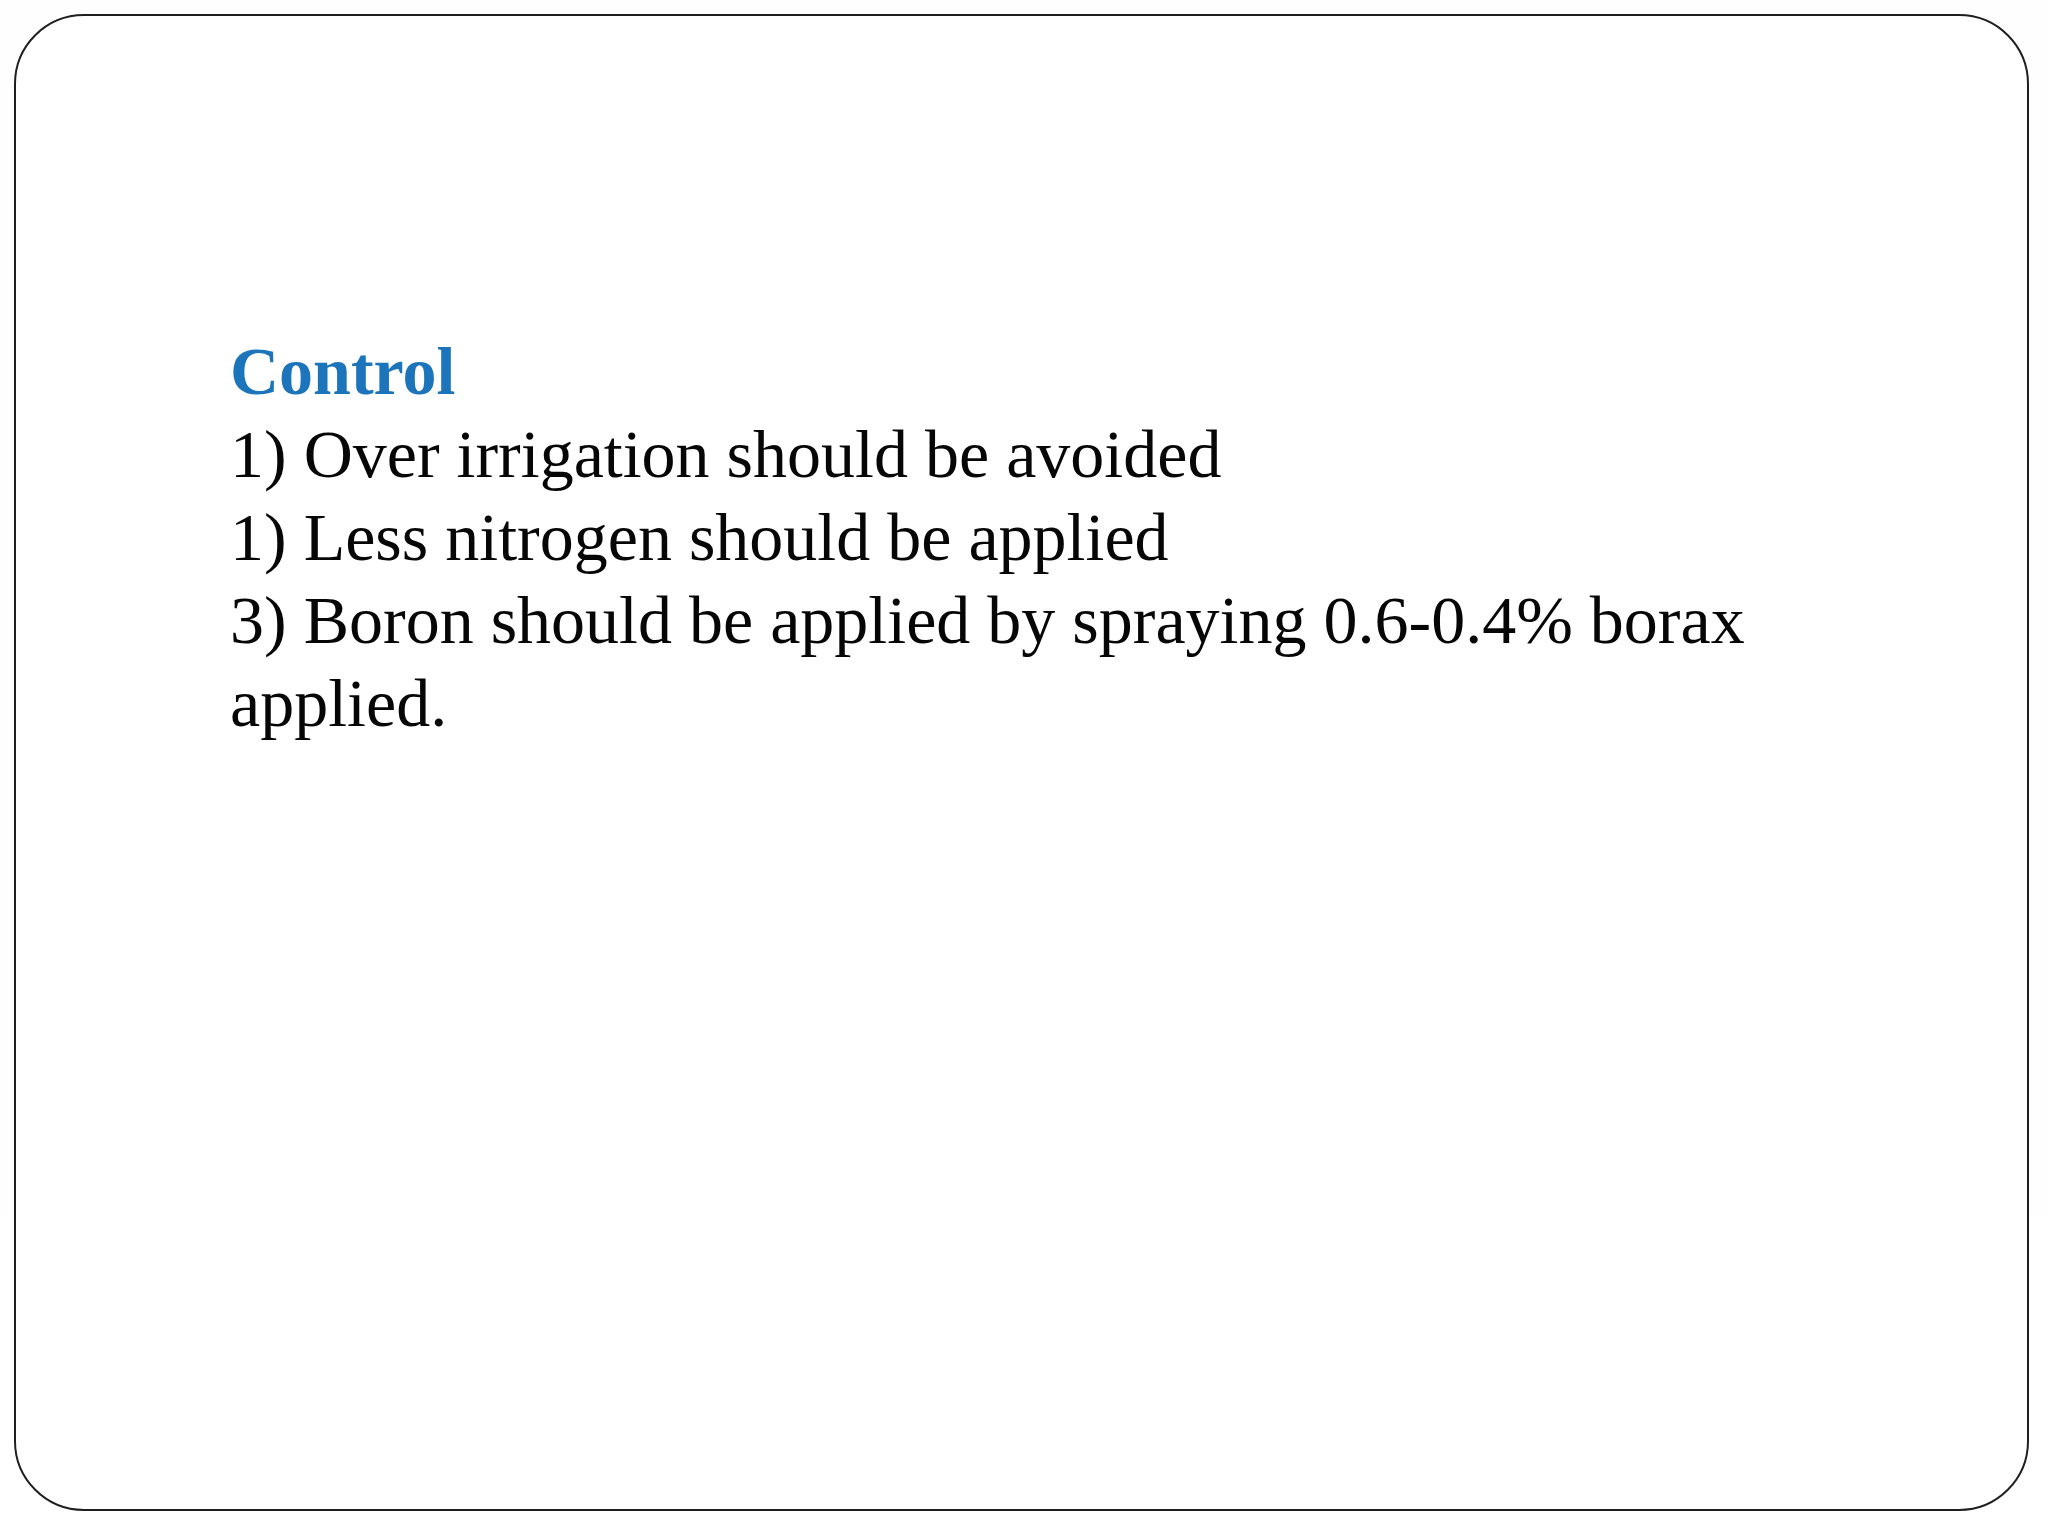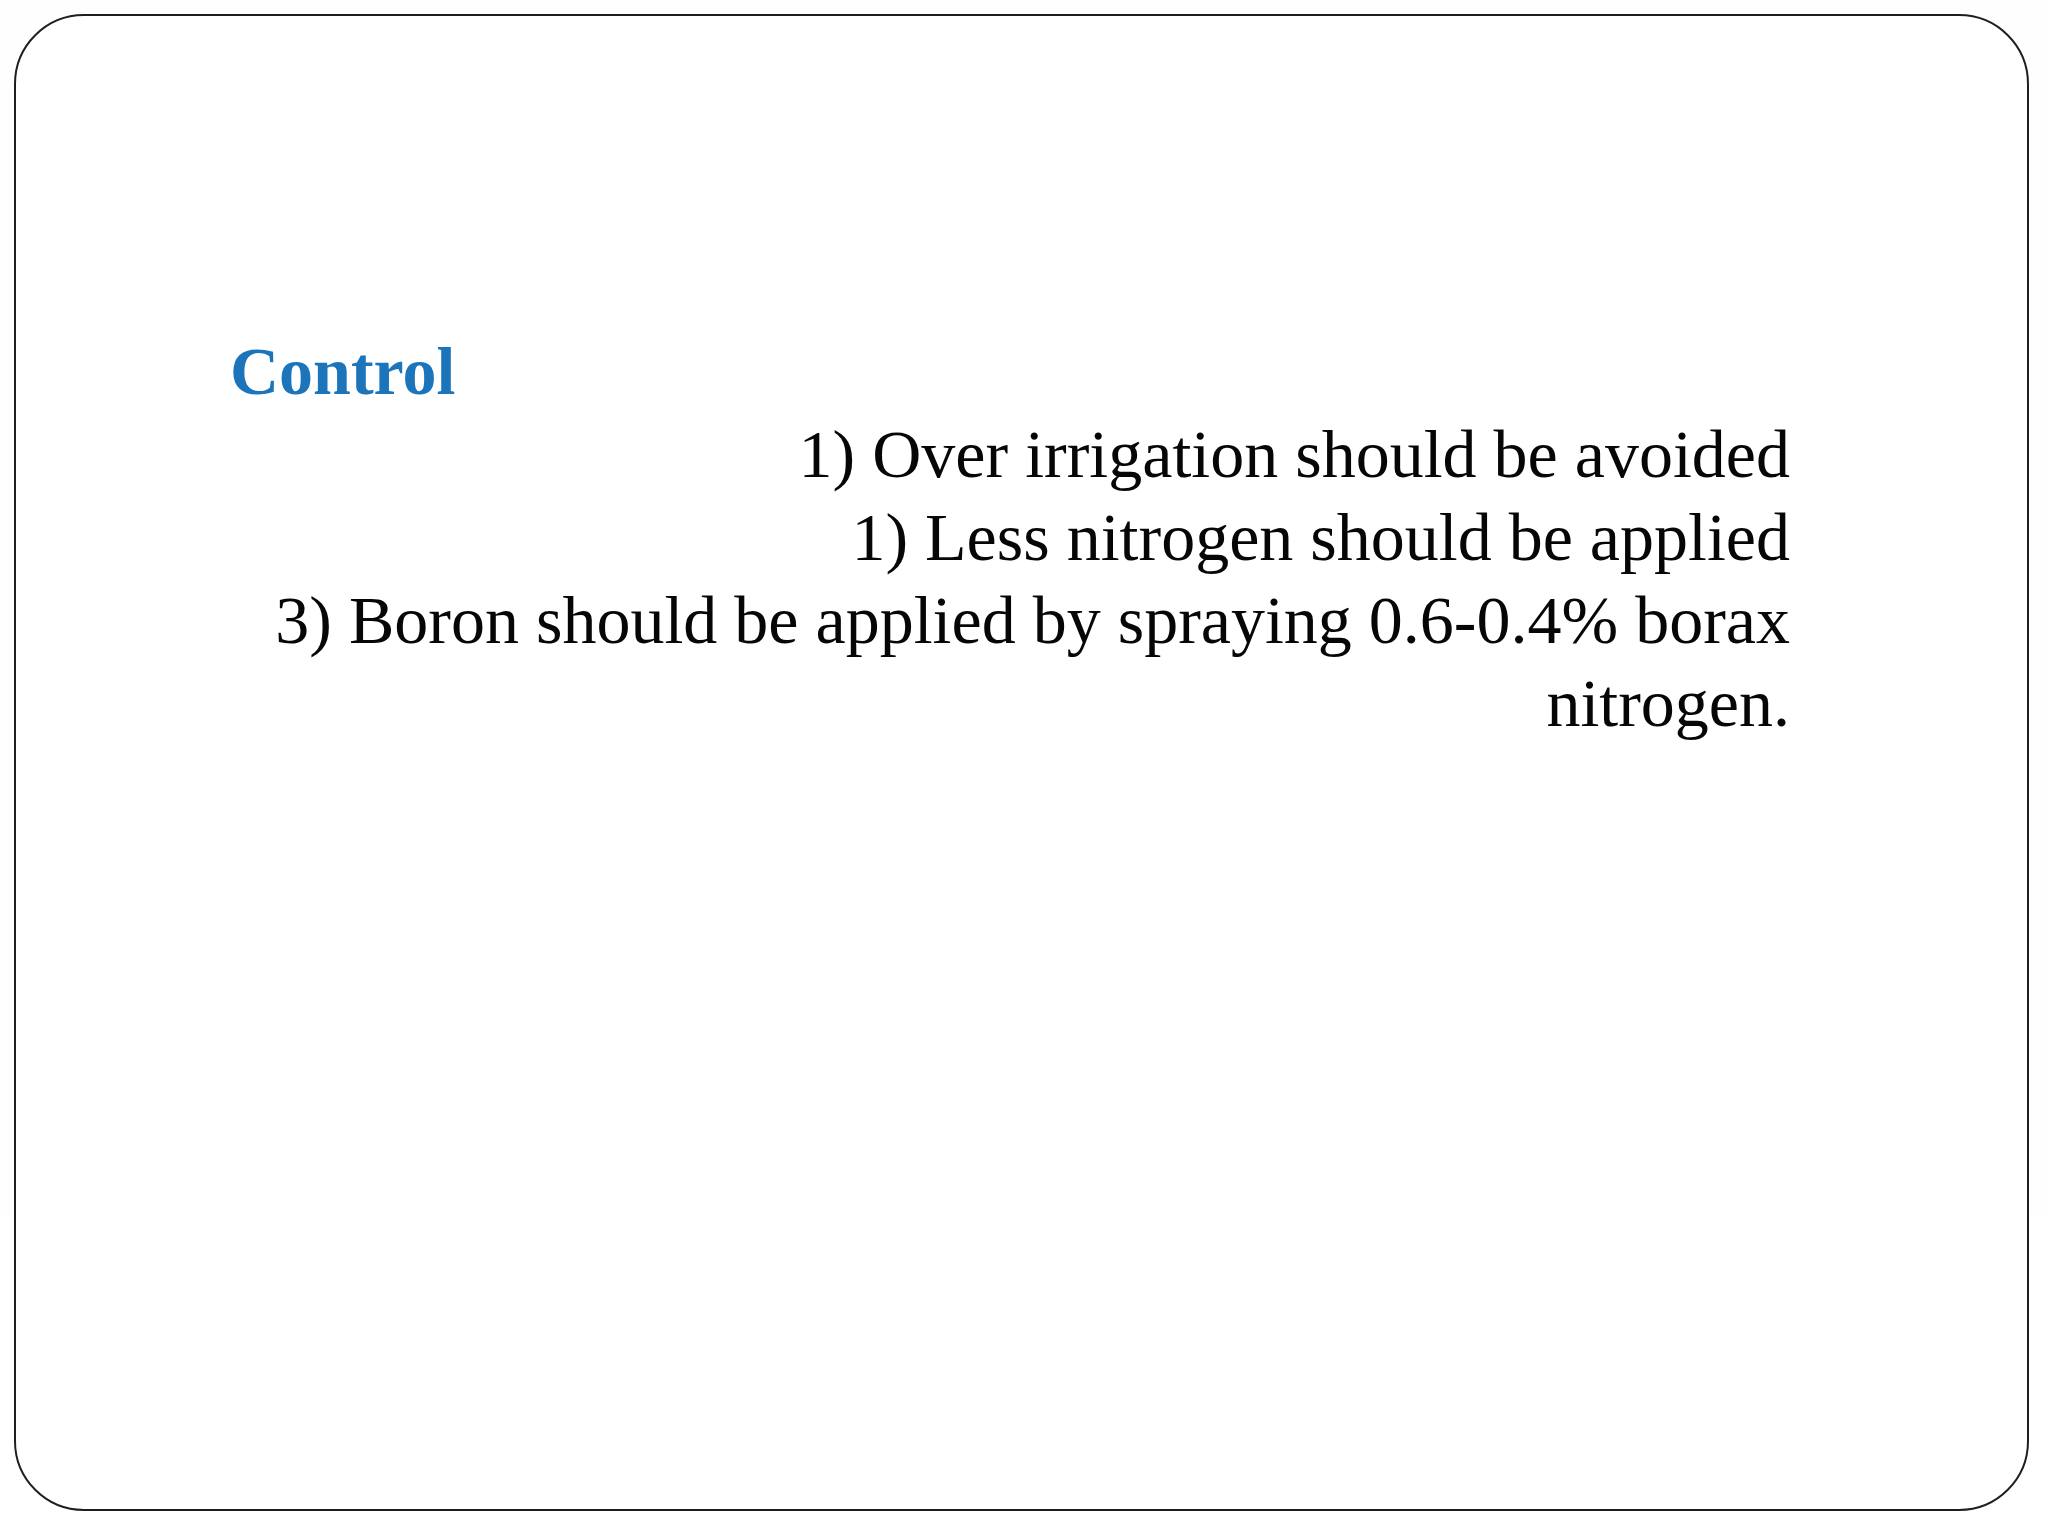--- a/index.html
+++ b/index.html
@@ -40,28 +40,27 @@
     font-weight: bold;
     color: #1c75bb;
     white-space: nowrap;
   }
   .body-line {
     font-size: 68px;
     line-height: 83px;
     font-weight: normal;
     color: #060606;
     white-space: nowrap;
-    text-align: right;
   }
 </style>
 </head>
 <body>
 
 <div class="slide-canvas">
   <div class="slide-border"></div>
   <div class="text-block">
     <div class="heading">Control</div>
     <div class="body-line">1) Over irrigation should be avoided</div>
     <div class="body-line">1) Less nitrogen should be applied</div>
     <div class="body-line">3) Boron should be applied by spraying 0.6-0.4% borax</div>
-    <div class="body-line">nitrogen.</div>
+    <div class="body-line">applied.</div>
   </div>
 </div>
 
 </body></html>

